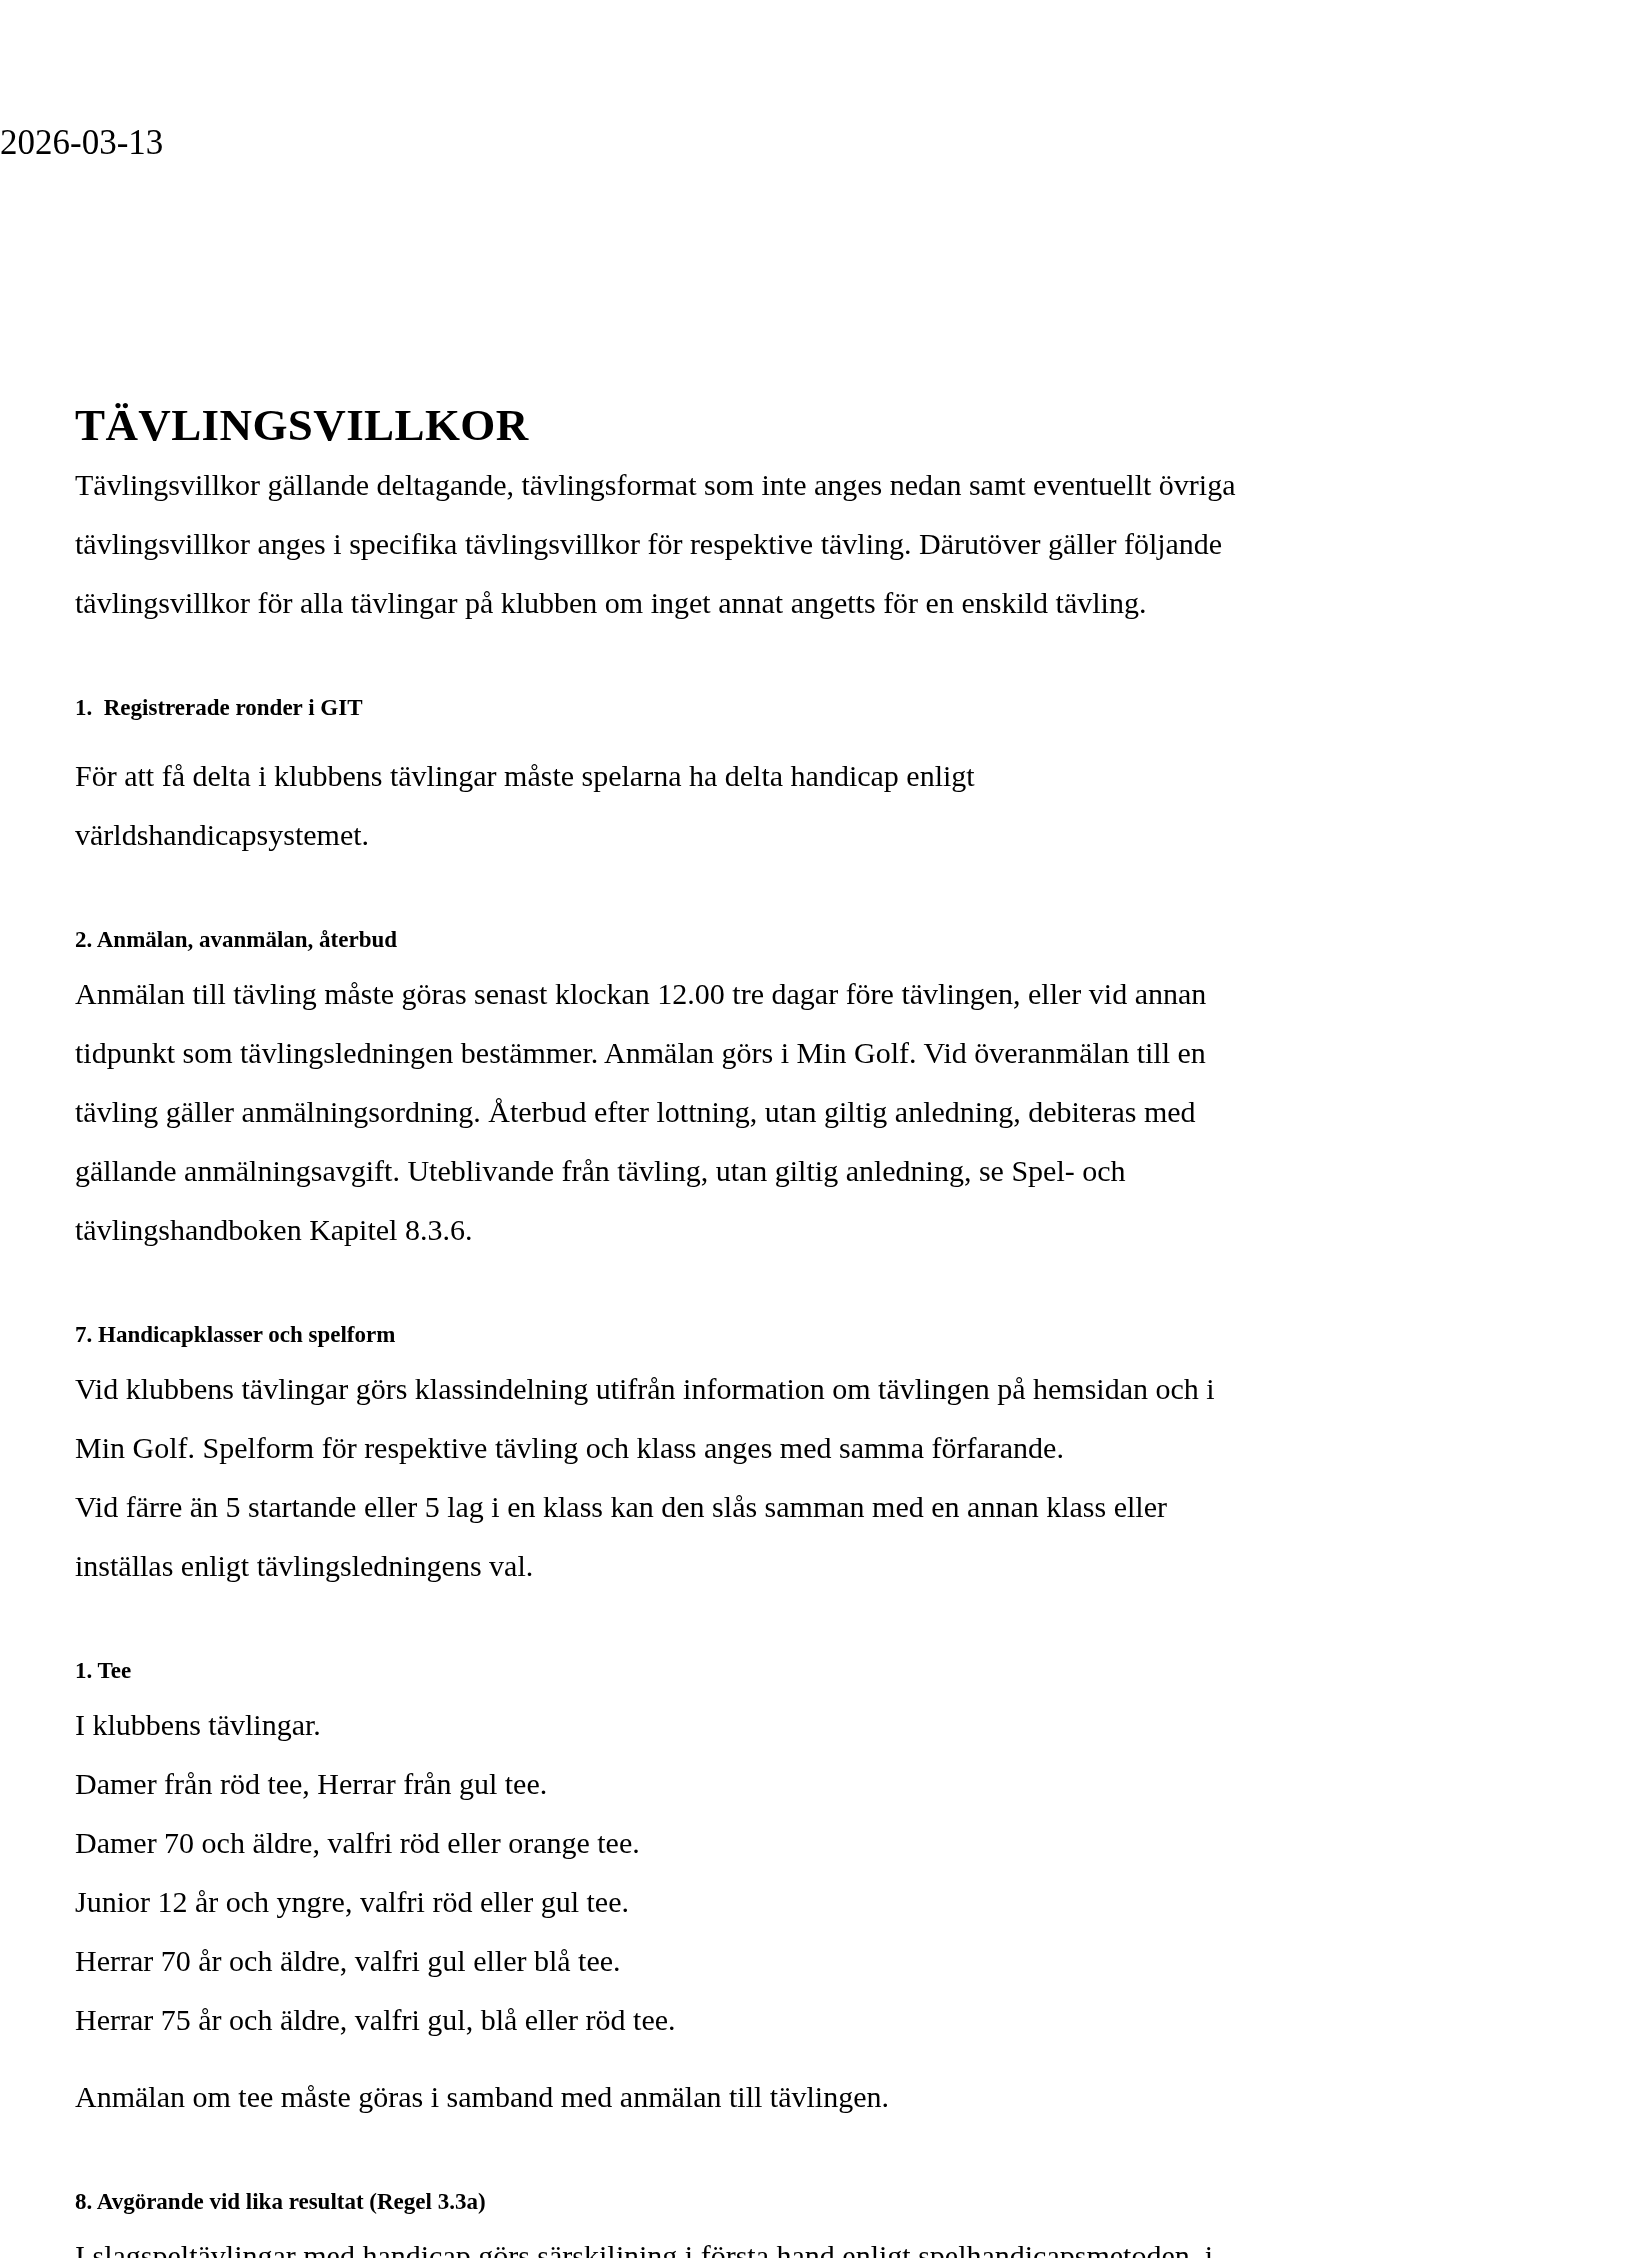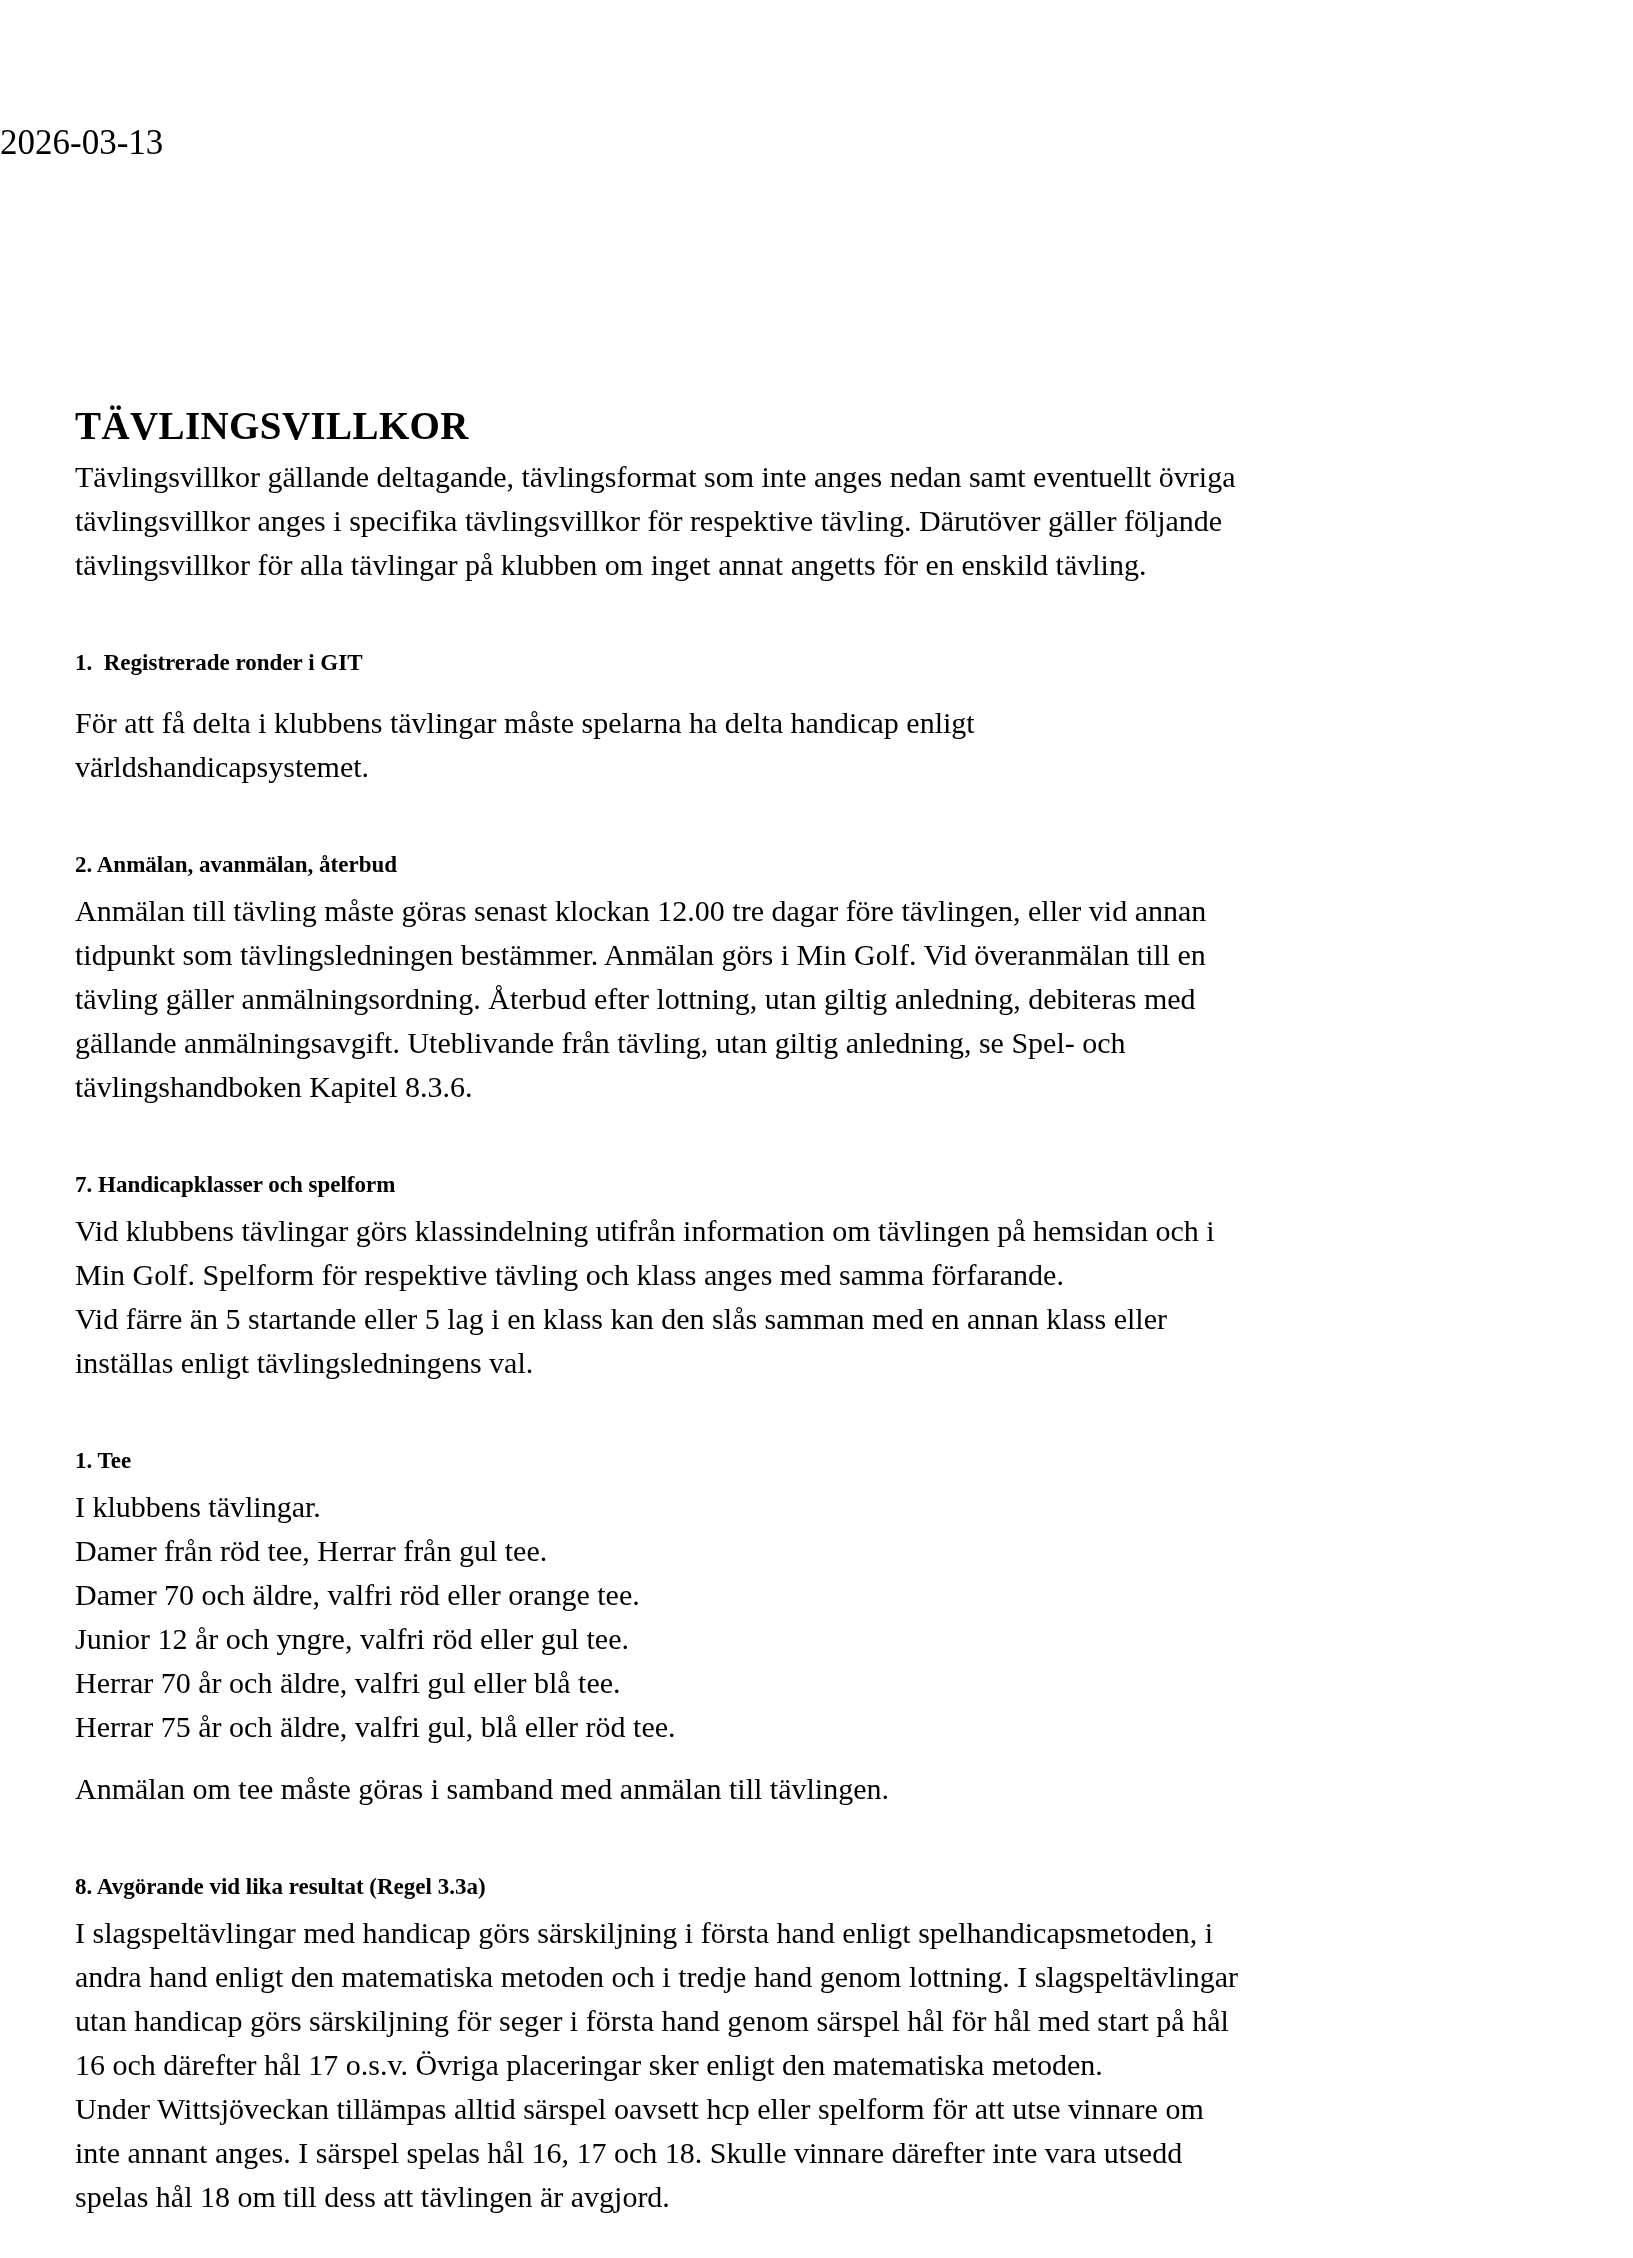--- a/index.html
+++ b/index.html
@@ -18,30 +18,30 @@
     box-sizing: border-box;
   }
   .doc-date {
     padding: 122px 134px 0 0;
     font-size: 35px;
     line-height: 42px;
     white-space: pre-line;
   }
   .doc-title {
     margin: 236px 53px 0 75px;
-    font-size: 39px;
+    font-size: 45px;
     line-height: 51px;
     font-weight: 700;
     letter-spacing: 0.4px;
     white-space: pre-line;
   }
   .body-par {
     margin: 0 53px 0 75px;
     font-size: 30px;
-    line-height: 44px;
+    line-height: 59px;
     white-space: pre-line;
   }
   .intro {
     margin-top: 3.5px;
   }
   .sec-heading {
     margin: 51px 53px 0 75px;
     font-size: 23px;
     line-height: 49px;
     font-weight: 700;

